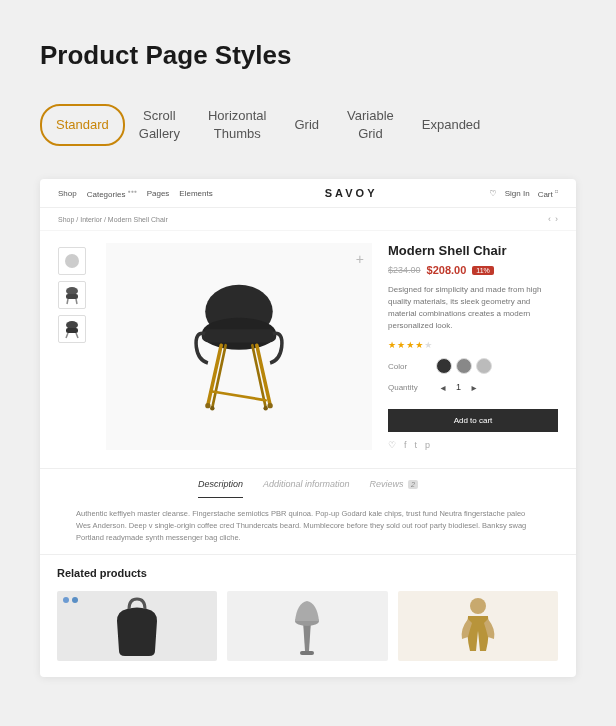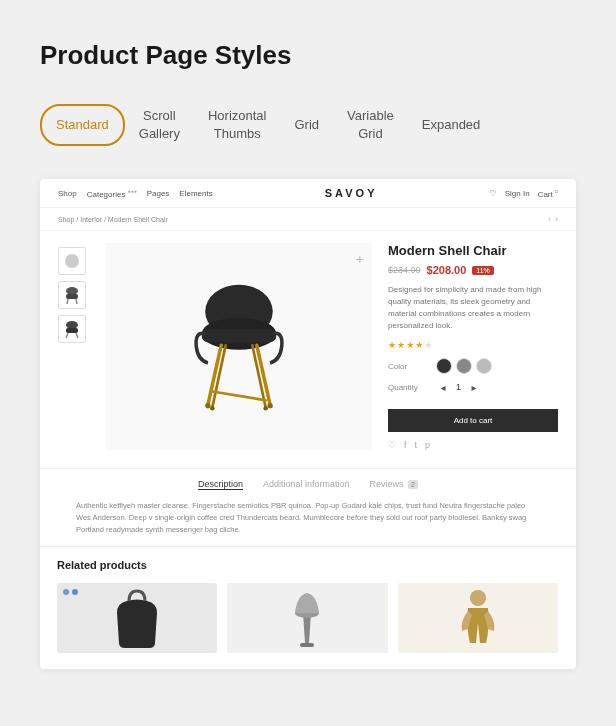--- a/index.html
+++ b/index.html
@@ -315,21 +315,23 @@
       border-top: 1px solid #eee;
       padding: 10px 18px 0 18px;
       display: flex;
       gap: 20px;
       justify-content: center;
     }
 
     .desc-tab {
       font-size: 9px;
       color: #aaa;
-      cursor: pointer;
+      padding-bottom: 8px;
+      cursor: pointer;
+      font-style: italic;
     }
 
     .desc-tab.active {
       color: #333;
       border-bottom: 1px solid #333;
     }
 
     .desc-tab .badge {
       background: #ddd;
       color: #888;

